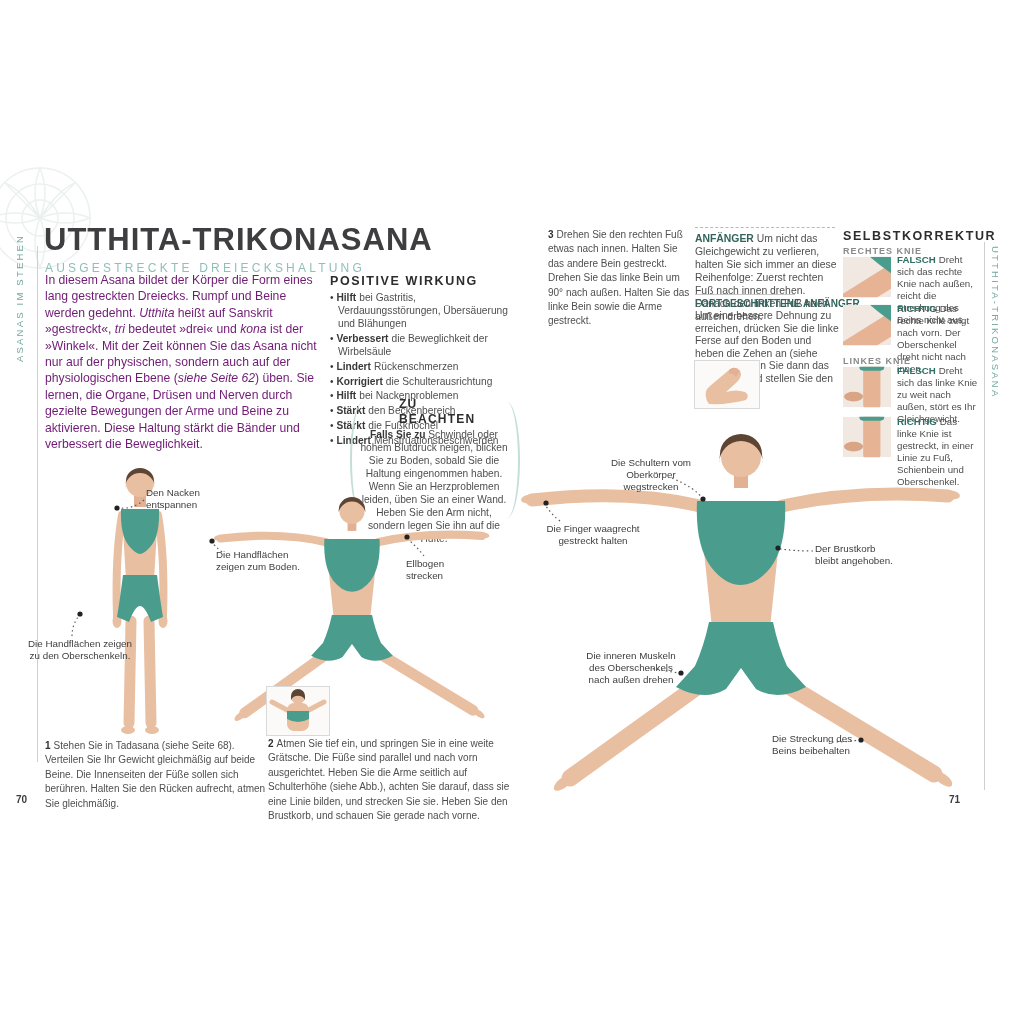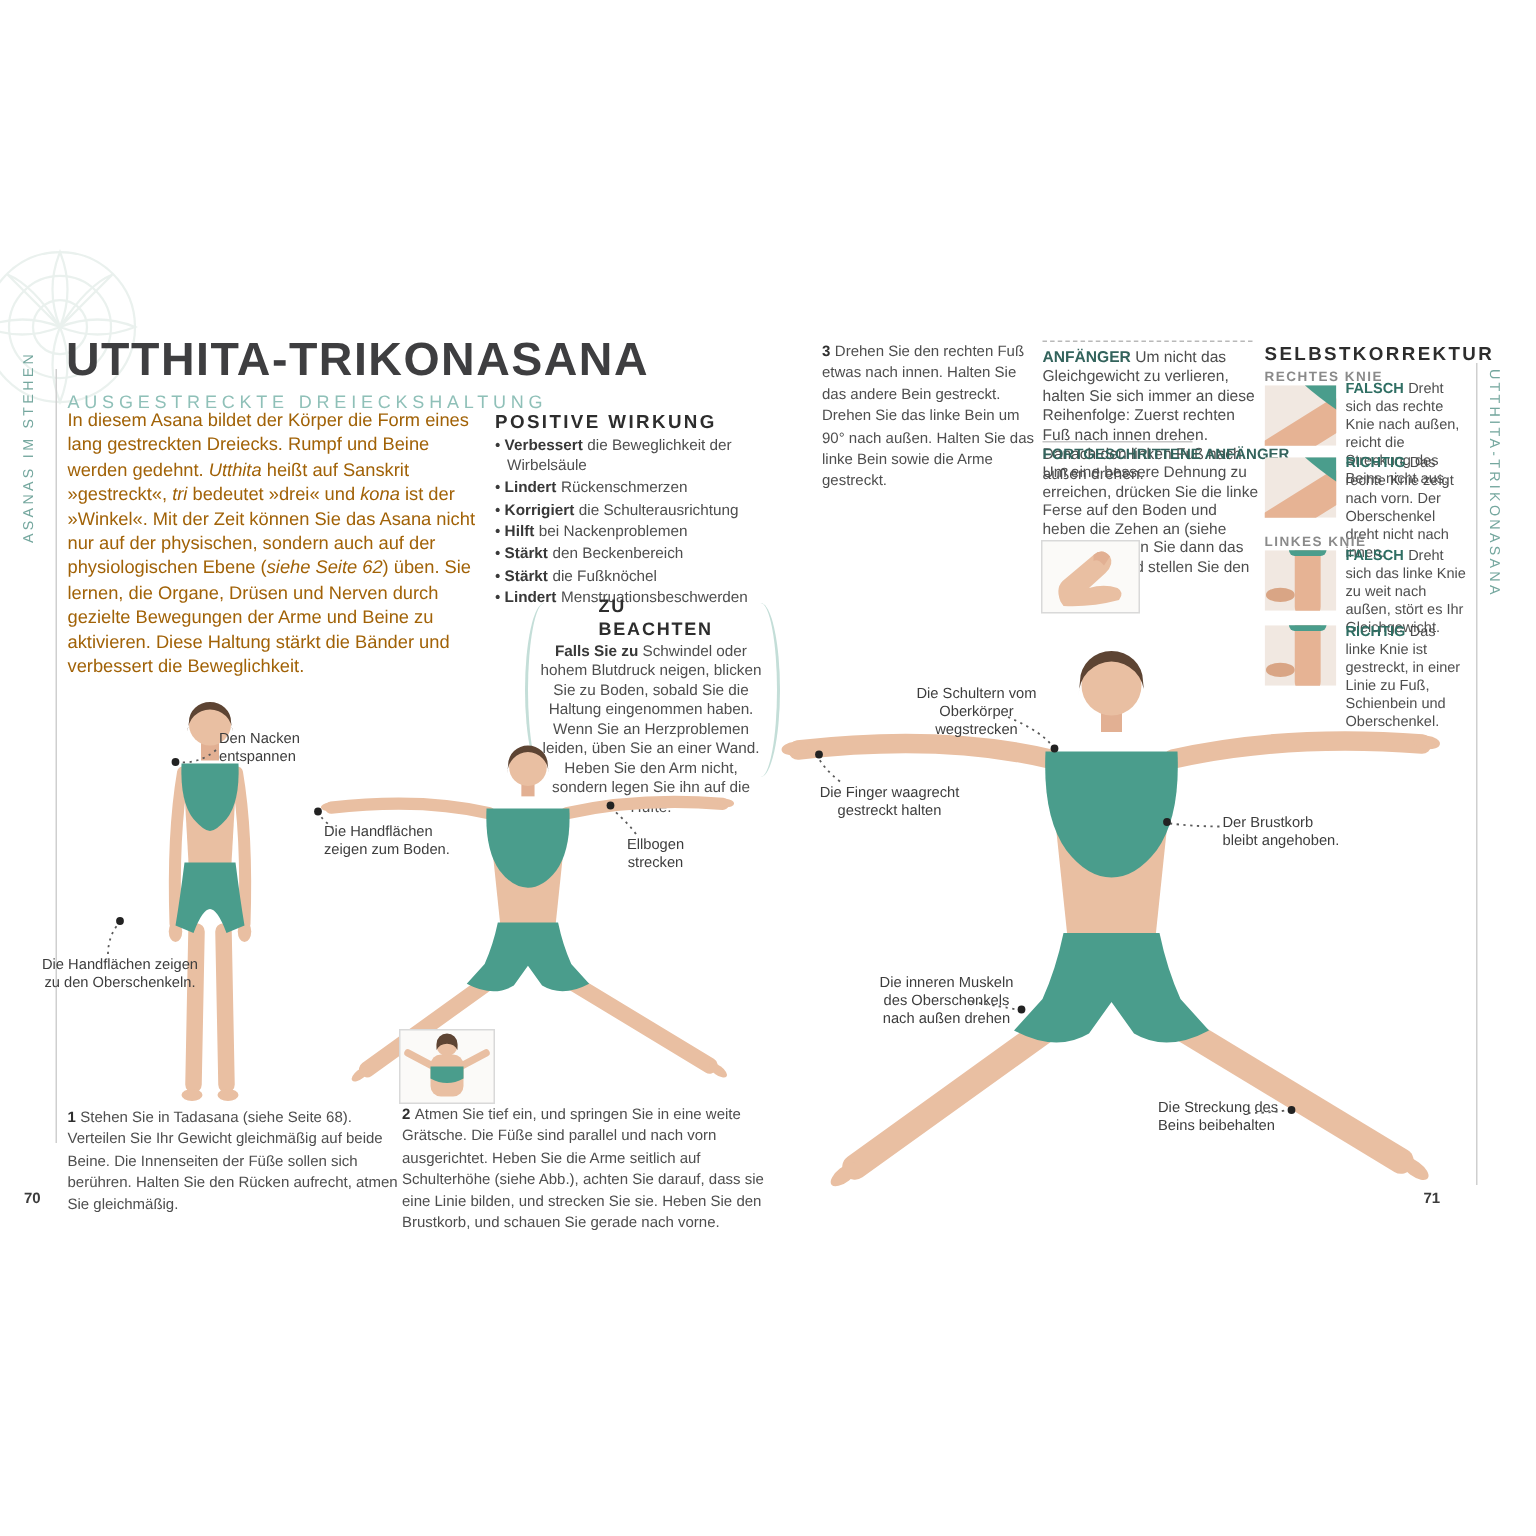--- a/index.html
+++ b/index.html
@@ -4,21 +4,21 @@
 <style>
   html,body{margin:0;padding:0}
   body{
     width:1024px;height:1024px;background:#ffffff;position:relative;
     font-family:"Liberation Sans","DejaVu Sans",sans-serif;color:#4e4e4e;
     overflow:hidden;
   }
   .abs{position:absolute}
   .title{font-size:31px;font-weight:600;letter-spacing:1px;color:#3e3e40;white-space:nowrap}
   .subtitle{font-size:12px;font-weight:500;letter-spacing:3.2px;color:#8fc0b8;white-space:nowrap}
-  .intro{font-size:12.2px;line-height:16.4px;color:#a16207}
+  .intro{font-size:12.2px;line-height:16.4px;color:#701a75}
   .it{font-style:italic}
   .h-black{font-size:12.5px;font-weight:700;letter-spacing:1.6px;color:#2d2d2d;white-space:nowrap}
   .benefit{font-size:10.2px;line-height:13.2px;color:#4e4e4e;padding-left:8px;text-indent:-8px;margin-bottom:1.5px}
   .benefit::before{content:"• ";color:#3a3a3a}
   .bold-lead{font-weight:700;color:#383838;margin-right:3px}
   .callout-head{font-size:12px;font-weight:700;letter-spacing:1.2px;color:#2d2d2d;line-height:14.5px}
   .callout-text{font-size:10.2px;line-height:13px;text-align:center;color:#4e4e4e}
   .step{font-size:10px;line-height:14.4px;color:#4e4e4e}
   .step-num{font-weight:700;color:#2f2f2f;margin-right:3px}
   .anno{font-size:9.8px;line-height:12.2px;color:#3d3d3d}
@@ -124,20 +124,21 @@
 <div class="abs side-text side-left" style="left:14px;top:252px;height:110px">ASANAS IM STEHEN</div>
 <div class="abs pagenum" style="left:16px;top:794px">70</div>
 
 <h1 class="abs title" style="left:44px;top:222px;margin:0">UTTHITA-TRIKONASANA</h1>
 <div class="abs subtitle" style="left:45px;top:261px">AUSGESTRECKTE DREIECKSHALTUNG</div>
 
 <p class="abs intro" style="left:45px;top:272px;width:272px;margin:0"><span>In diesem Asana bildet der Körper die Form eines lang gestreckten Dreiecks. Rumpf und Beine werden gedehnt. </span><span class="it">Utthita</span><span> heißt auf Sanskrit »gestreckt«, </span><span class="it">tri</span><span> bedeutet »drei« und </span><span class="it">kona</span><span> ist der »Winkel«. Mit der Zeit können Sie das Asana nicht nur auf der physischen, sondern auch auf der physiologischen Ebene (</span><span class="it">siehe Seite 62</span><span>) üben. Sie lernen, die Organe, Drüsen und Nerven durch gezielte Bewegungen der Arme und Beine zu aktivieren. Diese Haltung stärkt die Bänder und verbessert die Beweglichkeit.</span></p>
 
 <div class="abs h-black" style="left:330px;top:274px">POSITIVE WIRKUNG</div>
 <div class="abs" style="left:330px;top:291px;width:182px">
+  <div class="benefit"><span class="bold-lead">Hilft</span><span>bei Gastritis, Verdauungsstörungen, Übersäuerung und Blähungen</span></div>
   <div class="benefit"><span class="bold-lead">Verbessert</span><span>die Beweglichkeit der Wirbelsäule</span></div>
   <div class="benefit"><span class="bold-lead">Lindert</span><span>Rückenschmerzen</span></div>
   <div class="benefit"><span class="bold-lead">Korrigiert</span><span>die Schulterausrichtung</span></div>
   <div class="benefit"><span class="bold-lead">Hilft</span><span>bei Nackenproblemen</span></div>
   <div class="benefit"><span class="bold-lead">Stärkt</span><span>den Beckenbereich</span></div>
   <div class="benefit"><span class="bold-lead">Stärkt</span><span>die Fußknöchel</span></div>
   <div class="benefit"><span class="bold-lead">Lindert</span><span>Menstruationsbeschwerden</span></div>
 </div>
 
 <div class="abs arc-l" style="left:350px;top:402px"></div>
@@ -159,21 +160,21 @@
 
 <div class="abs inset" style="left:266px;top:686px;width:62px;height:48px">
   <svg width="62" height="48">
       <use href="#back-view"></use>
     </svg>
 </div>
 
 <div class="abs anno" style="left:146px;top:487px;width:80px">Den Nacken entspannen</div>
 <div class="abs anno" style="left:26px;top:638px;width:108px;text-align:center">Die Handflächen zeigen zu den Oberschenkeln.</div>
 <div class="abs anno" style="left:216px;top:549px;width:96px">Die Handflächen zeigen zum Boden.</div>
-<div class="abs anno" style="left:406px;top:558px;width:62px;text-align:center">Ellbogen strecken</div>
+<div class="abs anno" style="left:406px;top:558px;width:62px;text-align:left">Ellbogen strecken</div>
 
 <p class="abs step" style="left:45px;top:739px;width:228px;margin:0"><span class="step-num">1</span><span>Stehen Sie in Tadasana (siehe Seite 68). Verteilen Sie Ihr Gewicht gleichmäßig auf beide Beine. Die Innenseiten der Füße sollen sich berühren. Halten Sie den Rücken aufrecht, atmen Sie gleichmäßig.</span></p>
 <p class="abs step" style="left:268px;top:737px;width:242px;margin:0"><span class="step-num">2</span><span>Atmen Sie tief ein, und springen Sie in eine weite Grätsche. Die Füße sind parallel und nach vorn ausgerichtet. Heben Sie die Arme seitlich auf Schulterhöhe (siehe Abb.), achten Sie darauf, dass sie eine Linie bilden, und strecken Sie sie. Heben Sie den Brustkorb, und schauen Sie gerade nach vorne.</span></p>
 
 <p class="abs step" style="left:548px;top:228px;width:142px;margin:0"><span class="step-num">3</span><span>Drehen Sie den rechten Fuß etwas nach innen. Halten Sie das andere Bein gestreckt. Drehen Sie das linke Bein um 90° nach außen. Halten Sie das linke Bein sowie die Arme gestreckt.</span></p>
 
 <div class="abs dashline" style="left:695px;top:227px;width:140px"></div>
 <p class="abs step" style="left:695px;top:232px;width:144px;margin:0;font-size:10.4px;line-height:13px"><span class="teal-head">ANFÄNGER</span><span> Um nicht das Gleichgewicht zu verlieren, halten Sie sich immer an diese Reihenfolge: Zuerst rechten Fuß nach innen drehen. Danach den linken Fuß nach außen drehen.</span></p>
 <div class="abs solidline" style="left:695px;top:294px;width:100px"></div>
 <div class="abs teal-head" style="left:695px;top:298px;font-size:10px;white-space:nowrap">FORTGESCHRITTENE ANFÄNGER</div>

